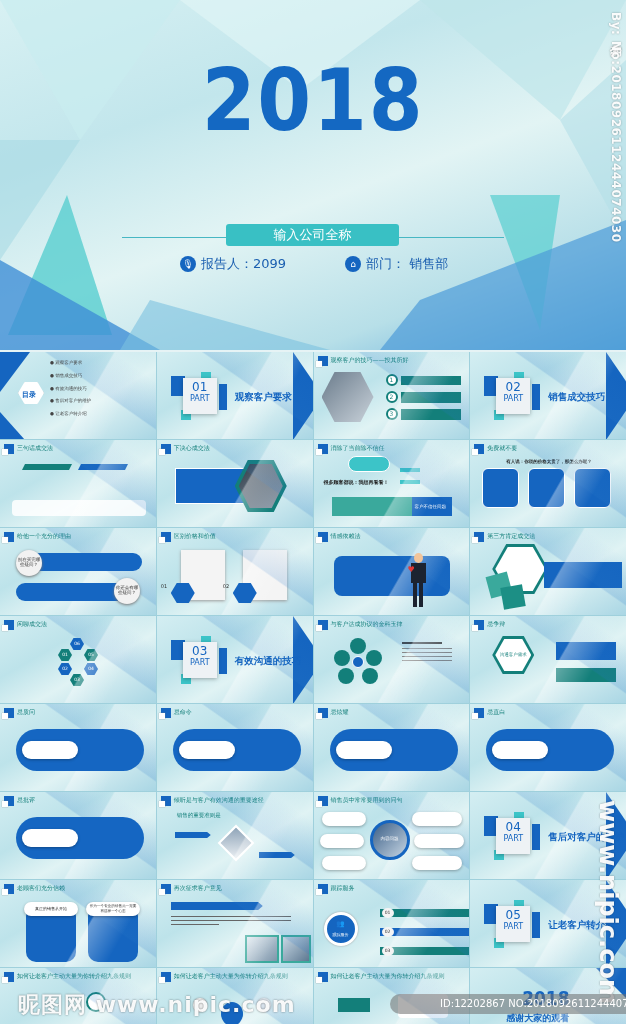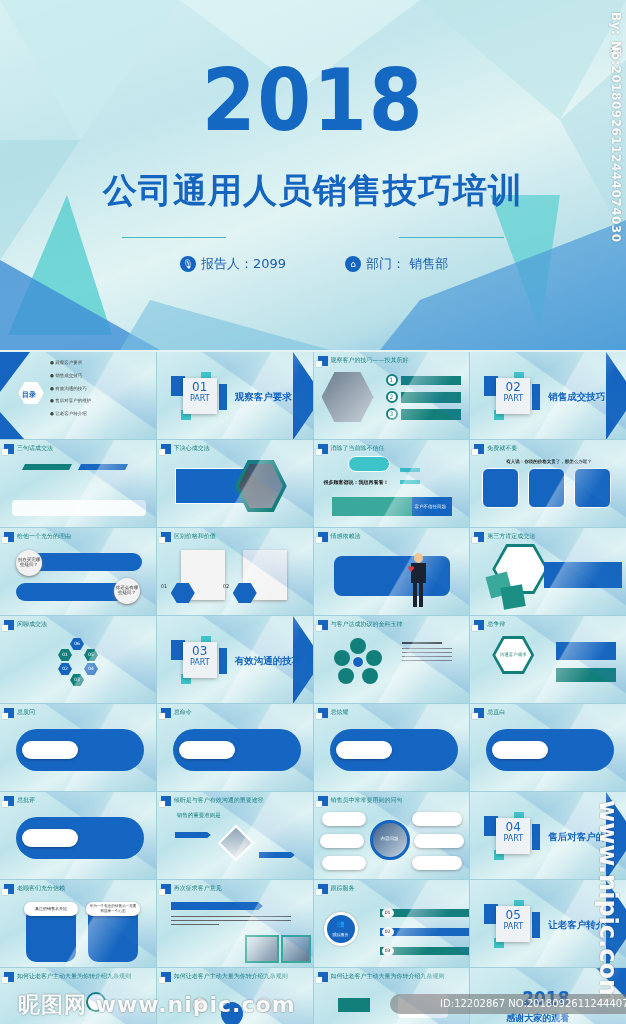--- a/index.html
+++ b/index.html
@@ -115,24 +115,24 @@
     <polygon points="0,140 80,140 0,260" fill="#a8dbe4" opacity="0.6"></polygon>
     <polygon points="560,120 626,60 626,240" fill="#b4e0e8" opacity="0.6"></polygon>
     <polygon points="67,195 112,335 8,335" fill="#5fd0d1" opacity="0.85"></polygon>
     <polygon points="490,195 560,195 540,330" fill="#5fd0d1" opacity="0.75"></polygon>
     <polygon points="0,260 160,350 0,350" fill="#3f8fd6" opacity="0.8"></polygon>
     <polygon points="420,300 626,220 626,350 380,350" fill="#4d9bd9" opacity="0.7"></polygon>
     <polygon points="150,300 330,350 120,350" fill="#7cc1e0" opacity="0.6"></polygon>
   </svg>
 
   <div class="title-year">2018</div>
-  <div class="title-main">公司通用人员销售技巧培训</div>
 
   <div class="sub-line" style="left:122px;width:104px"></div>
   <div class="sub-line" style="left:399px;width:105px"></div>
+  <div class="sub-pill">输入公司全称</div>
 
   <div class="meta" style="left:180px">
     <span class="ico">🎙</span>
     <span>报告人：2099</span>
   </div>
   <div class="meta" style="left:345px">
     <span class="ico">⌂</span>
     <span>部门： 销售部</span>
   </div>
 

